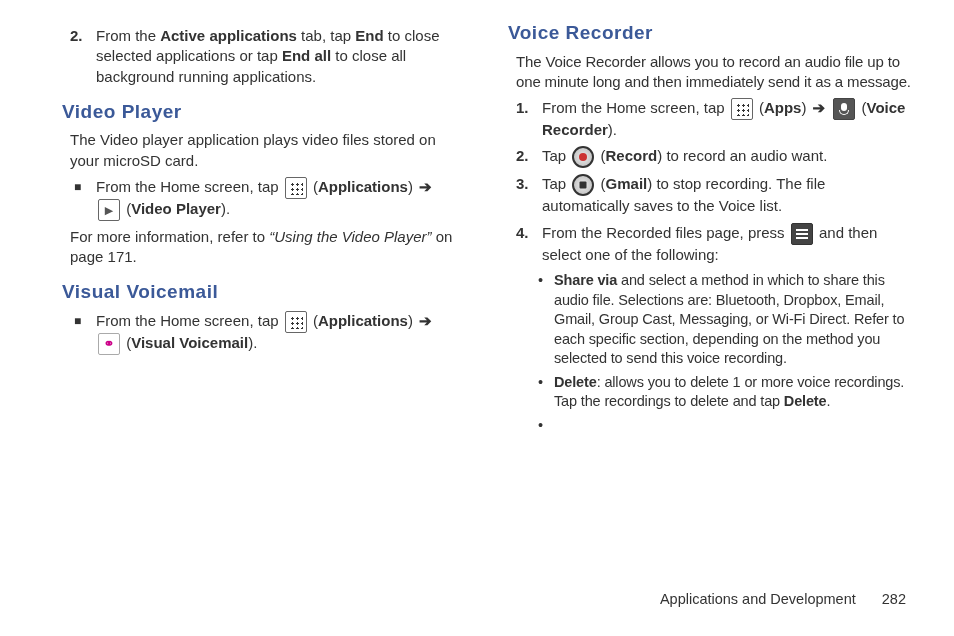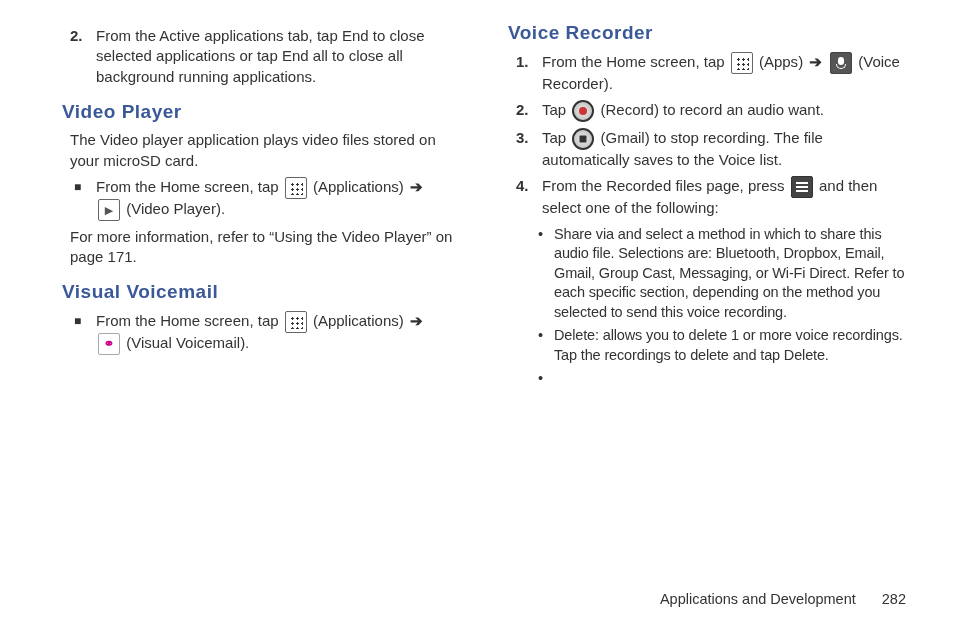--- a/index.html
+++ b/index.html
@@ -65,22 +65,22 @@
   }
   .sub-bullet {
     display: flex;
     margin: 4px 0 4px 30px;
     align-items: flex-start;
     font-size: 14.5px;
   }
   .sub-mark {
     min-width: 16px;
   }
-  b { font-weight: 400; }
-  .ref-it { }
+  b { font-weight: 700; }
+  .ref-it { font-style: italic; }
   .icon-box {
     display: inline-flex;
     align-items: center;
     justify-content: center;
     width: 22px;
     height: 22px;
     vertical-align: middle;
     border: 1px solid #666;
     border-radius: 2px;
     margin: 0 2px;
@@ -224,20 +224,21 @@
         (<b>Visual Voicemail</b>).
       </div>
     </div>
 
 
   </div>
 
   <div class="col">
 
     <div class="heading" style="margin-top:0">Voice Recorder</div>
+    <div class="body-text narrow">The Voice Recorder allows you to record an audio file up to one minute long and then immediately send it as a message.</div>
 
     <div class="step">
       <div class="step-num">1.</div>
       <div class="step-body">
         <span>From the Home screen, tap </span>
         <span class="icon-box icon-grid"></span>
         (<b>Apps</b>)
         <span class="arrow">➔</span>
         <span class="icon-box icon-voicerec"></span>
         (<b>Voice Recorder</b>).

